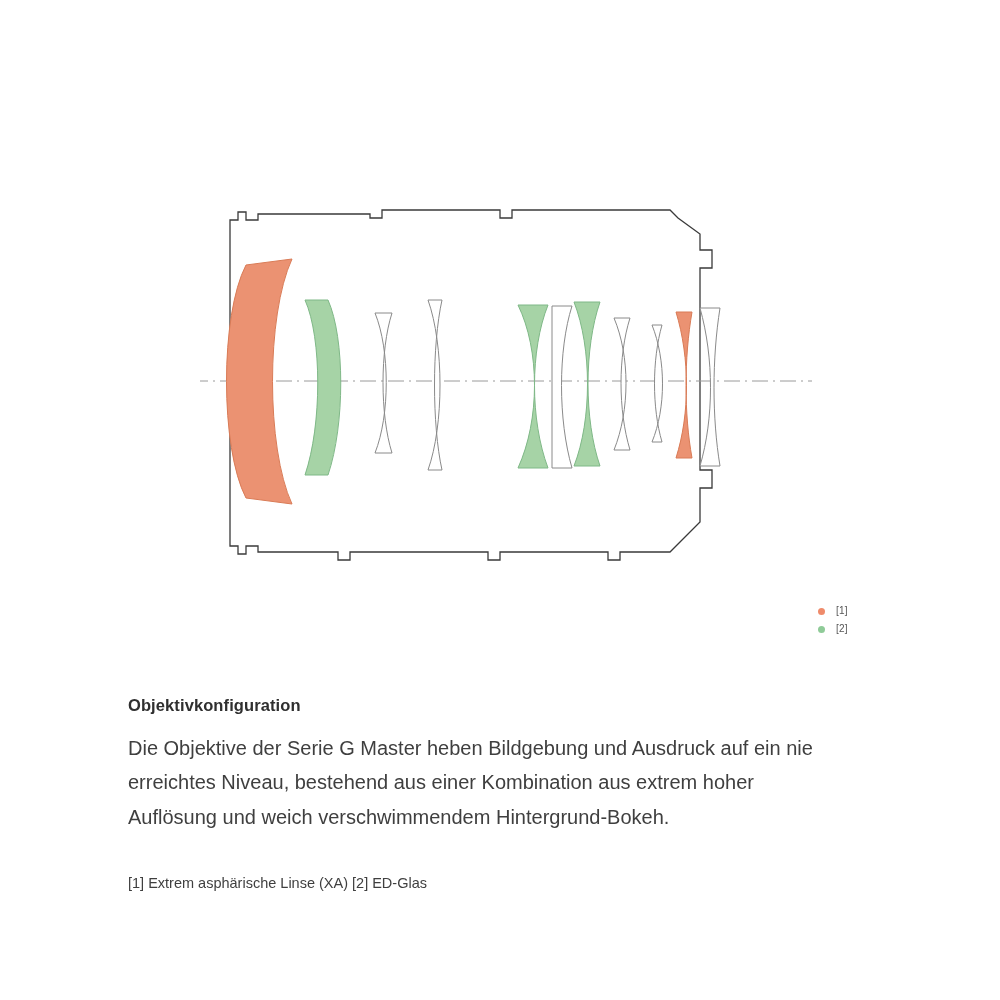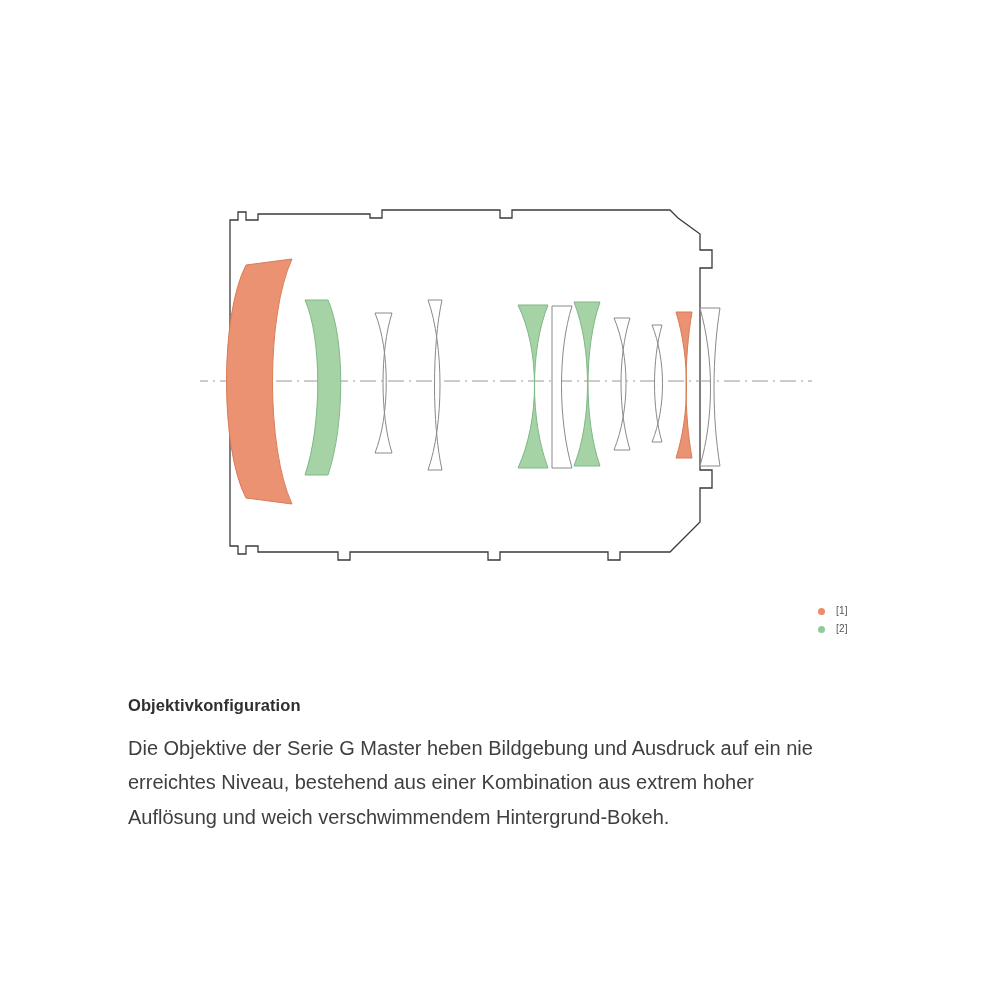--- a/index.html
+++ b/index.html
@@ -214,15 +214,16 @@
     </div>
     <div class="legend-row">
       <span class="legend-dot" style="background:#8fcb98"></span>
       <span class="legend-label">[2]</span>
     </div>
   </div>
 
   <div class="text-block">
     <h2 class="heading">Objektivkonfiguration</h2>
     <p class="body-copy">Die Objektive der Serie G Master heben Bildgebung und Ausdruck auf ein nie erreichtes Niveau, bestehend aus einer Kombination aus extrem hoher Auflösung und weich verschwimmendem Hintergrund-Bokeh.</p>
+    <p class="footnote">[1] Extrem asphärische Linse (XA) [2] ED-Glas</p>
   </div>
 
 </div>
 
 </body></html>

